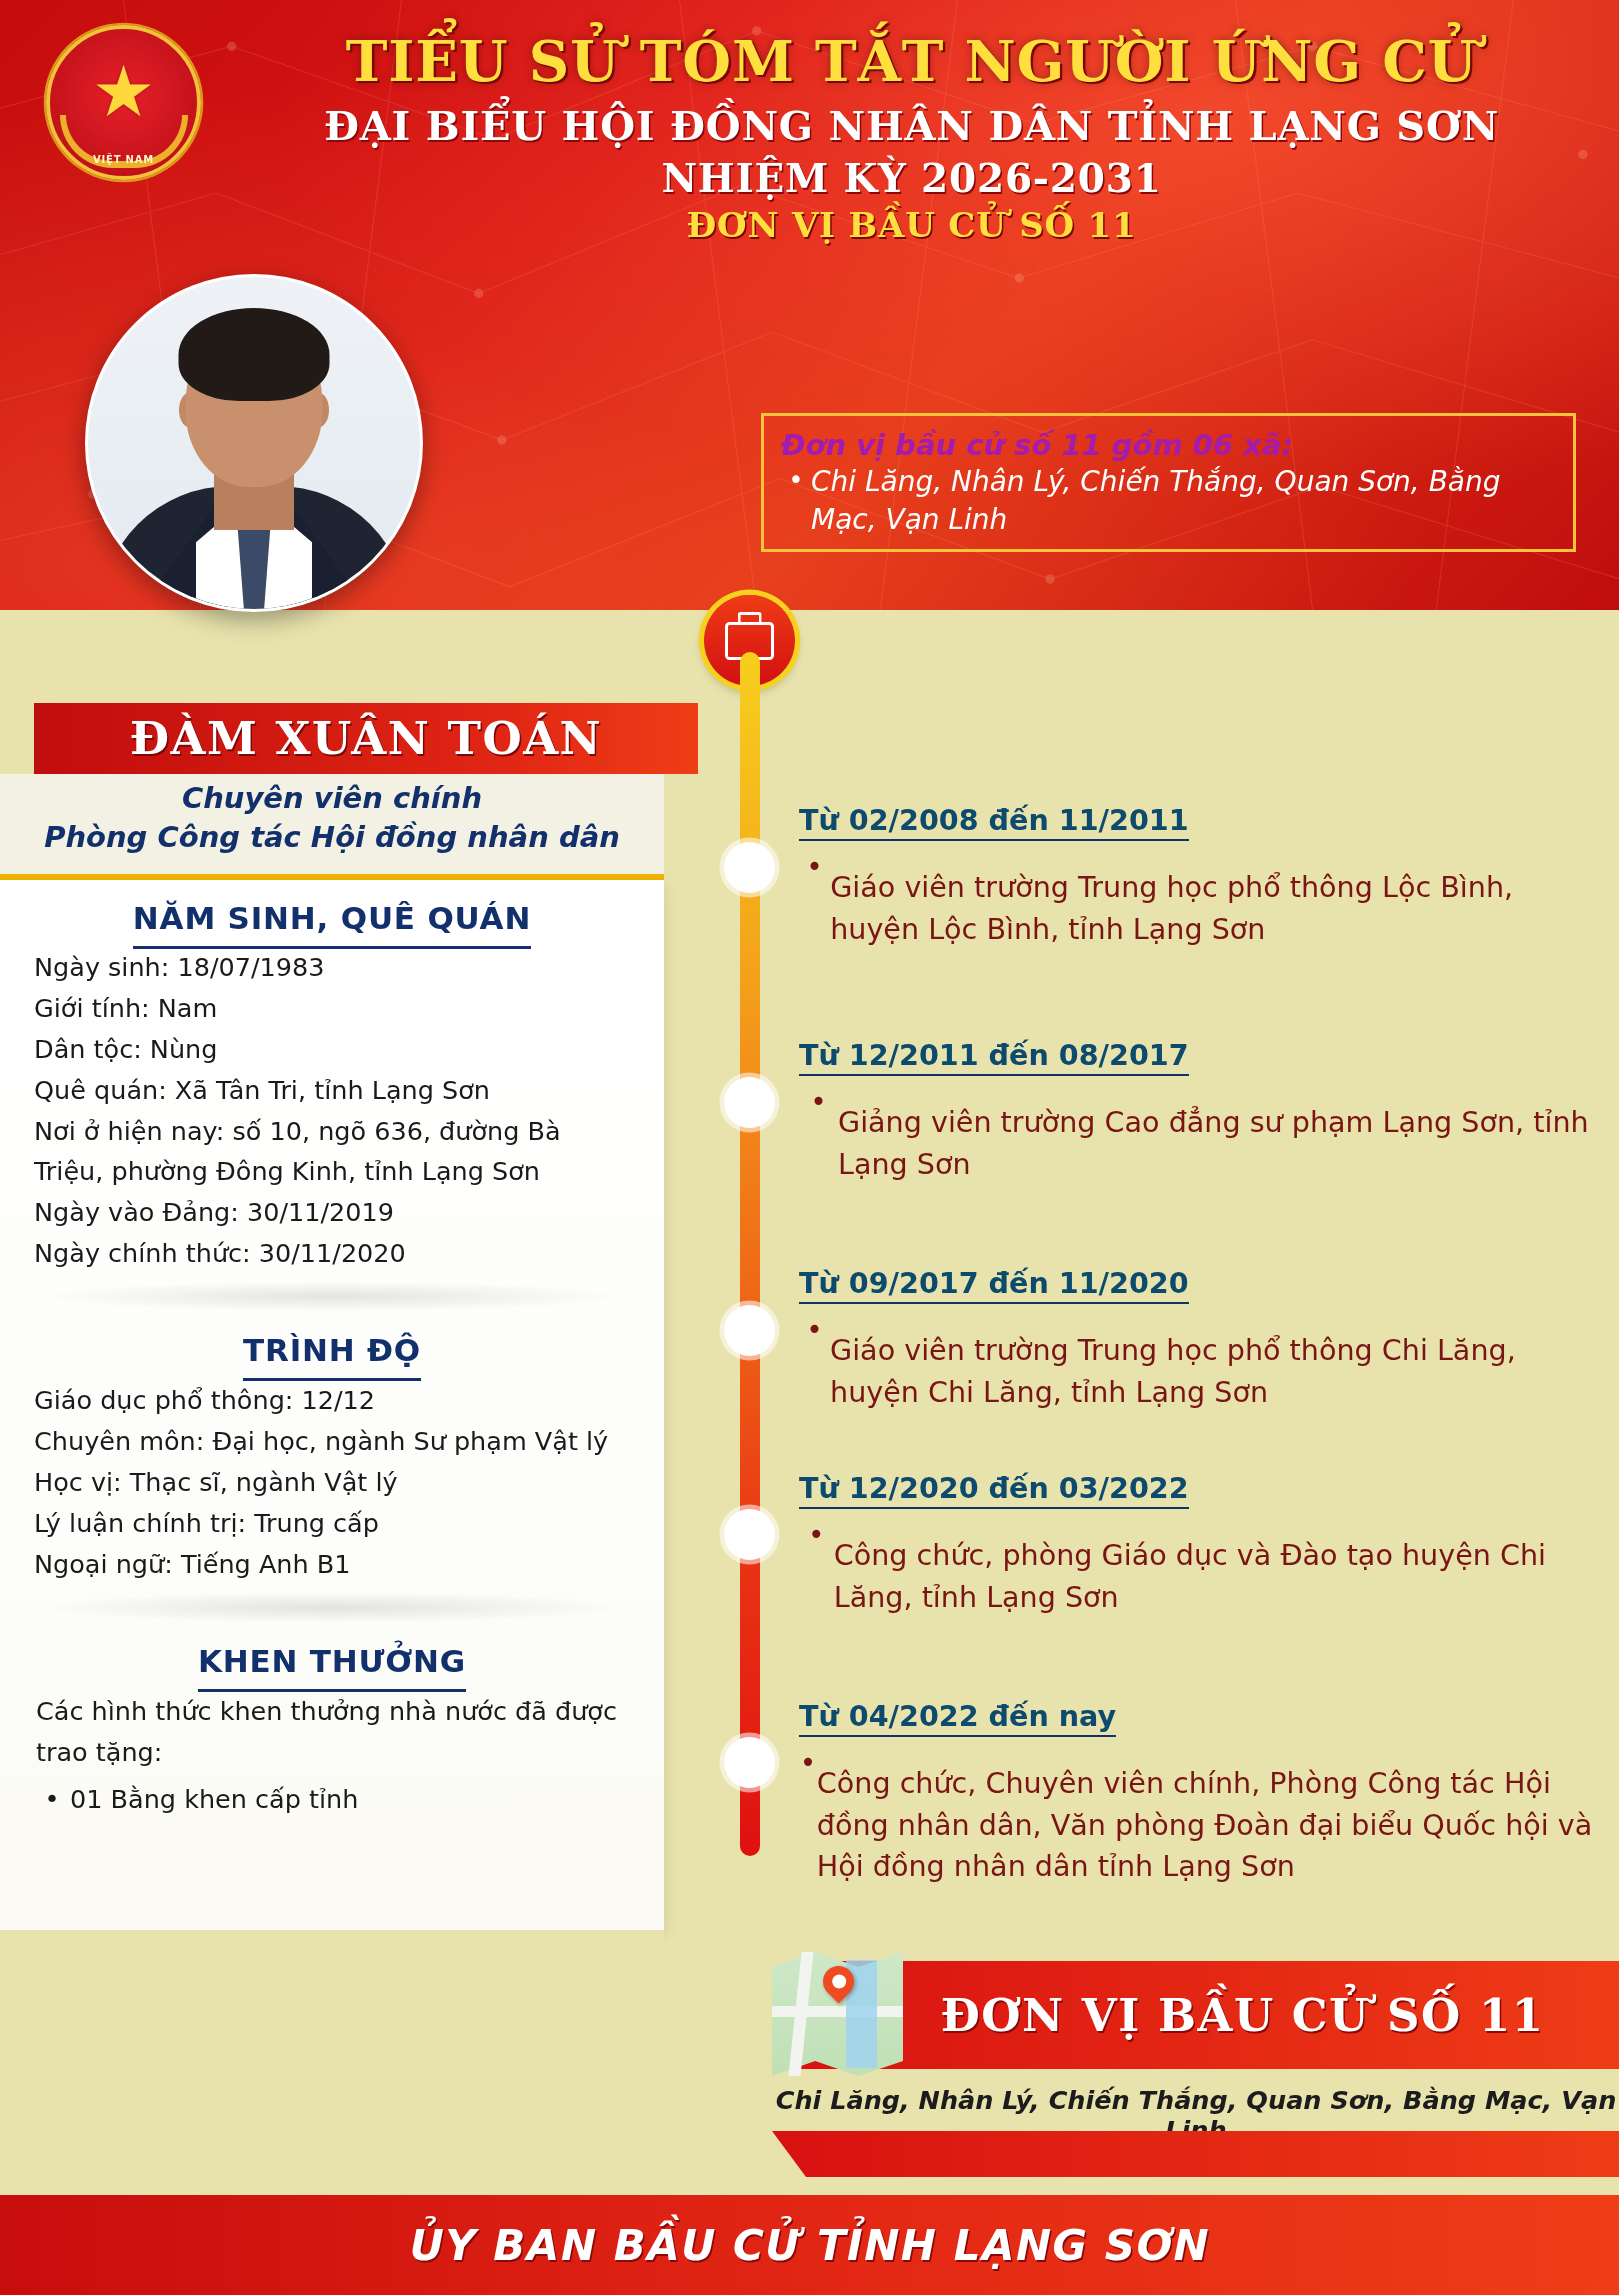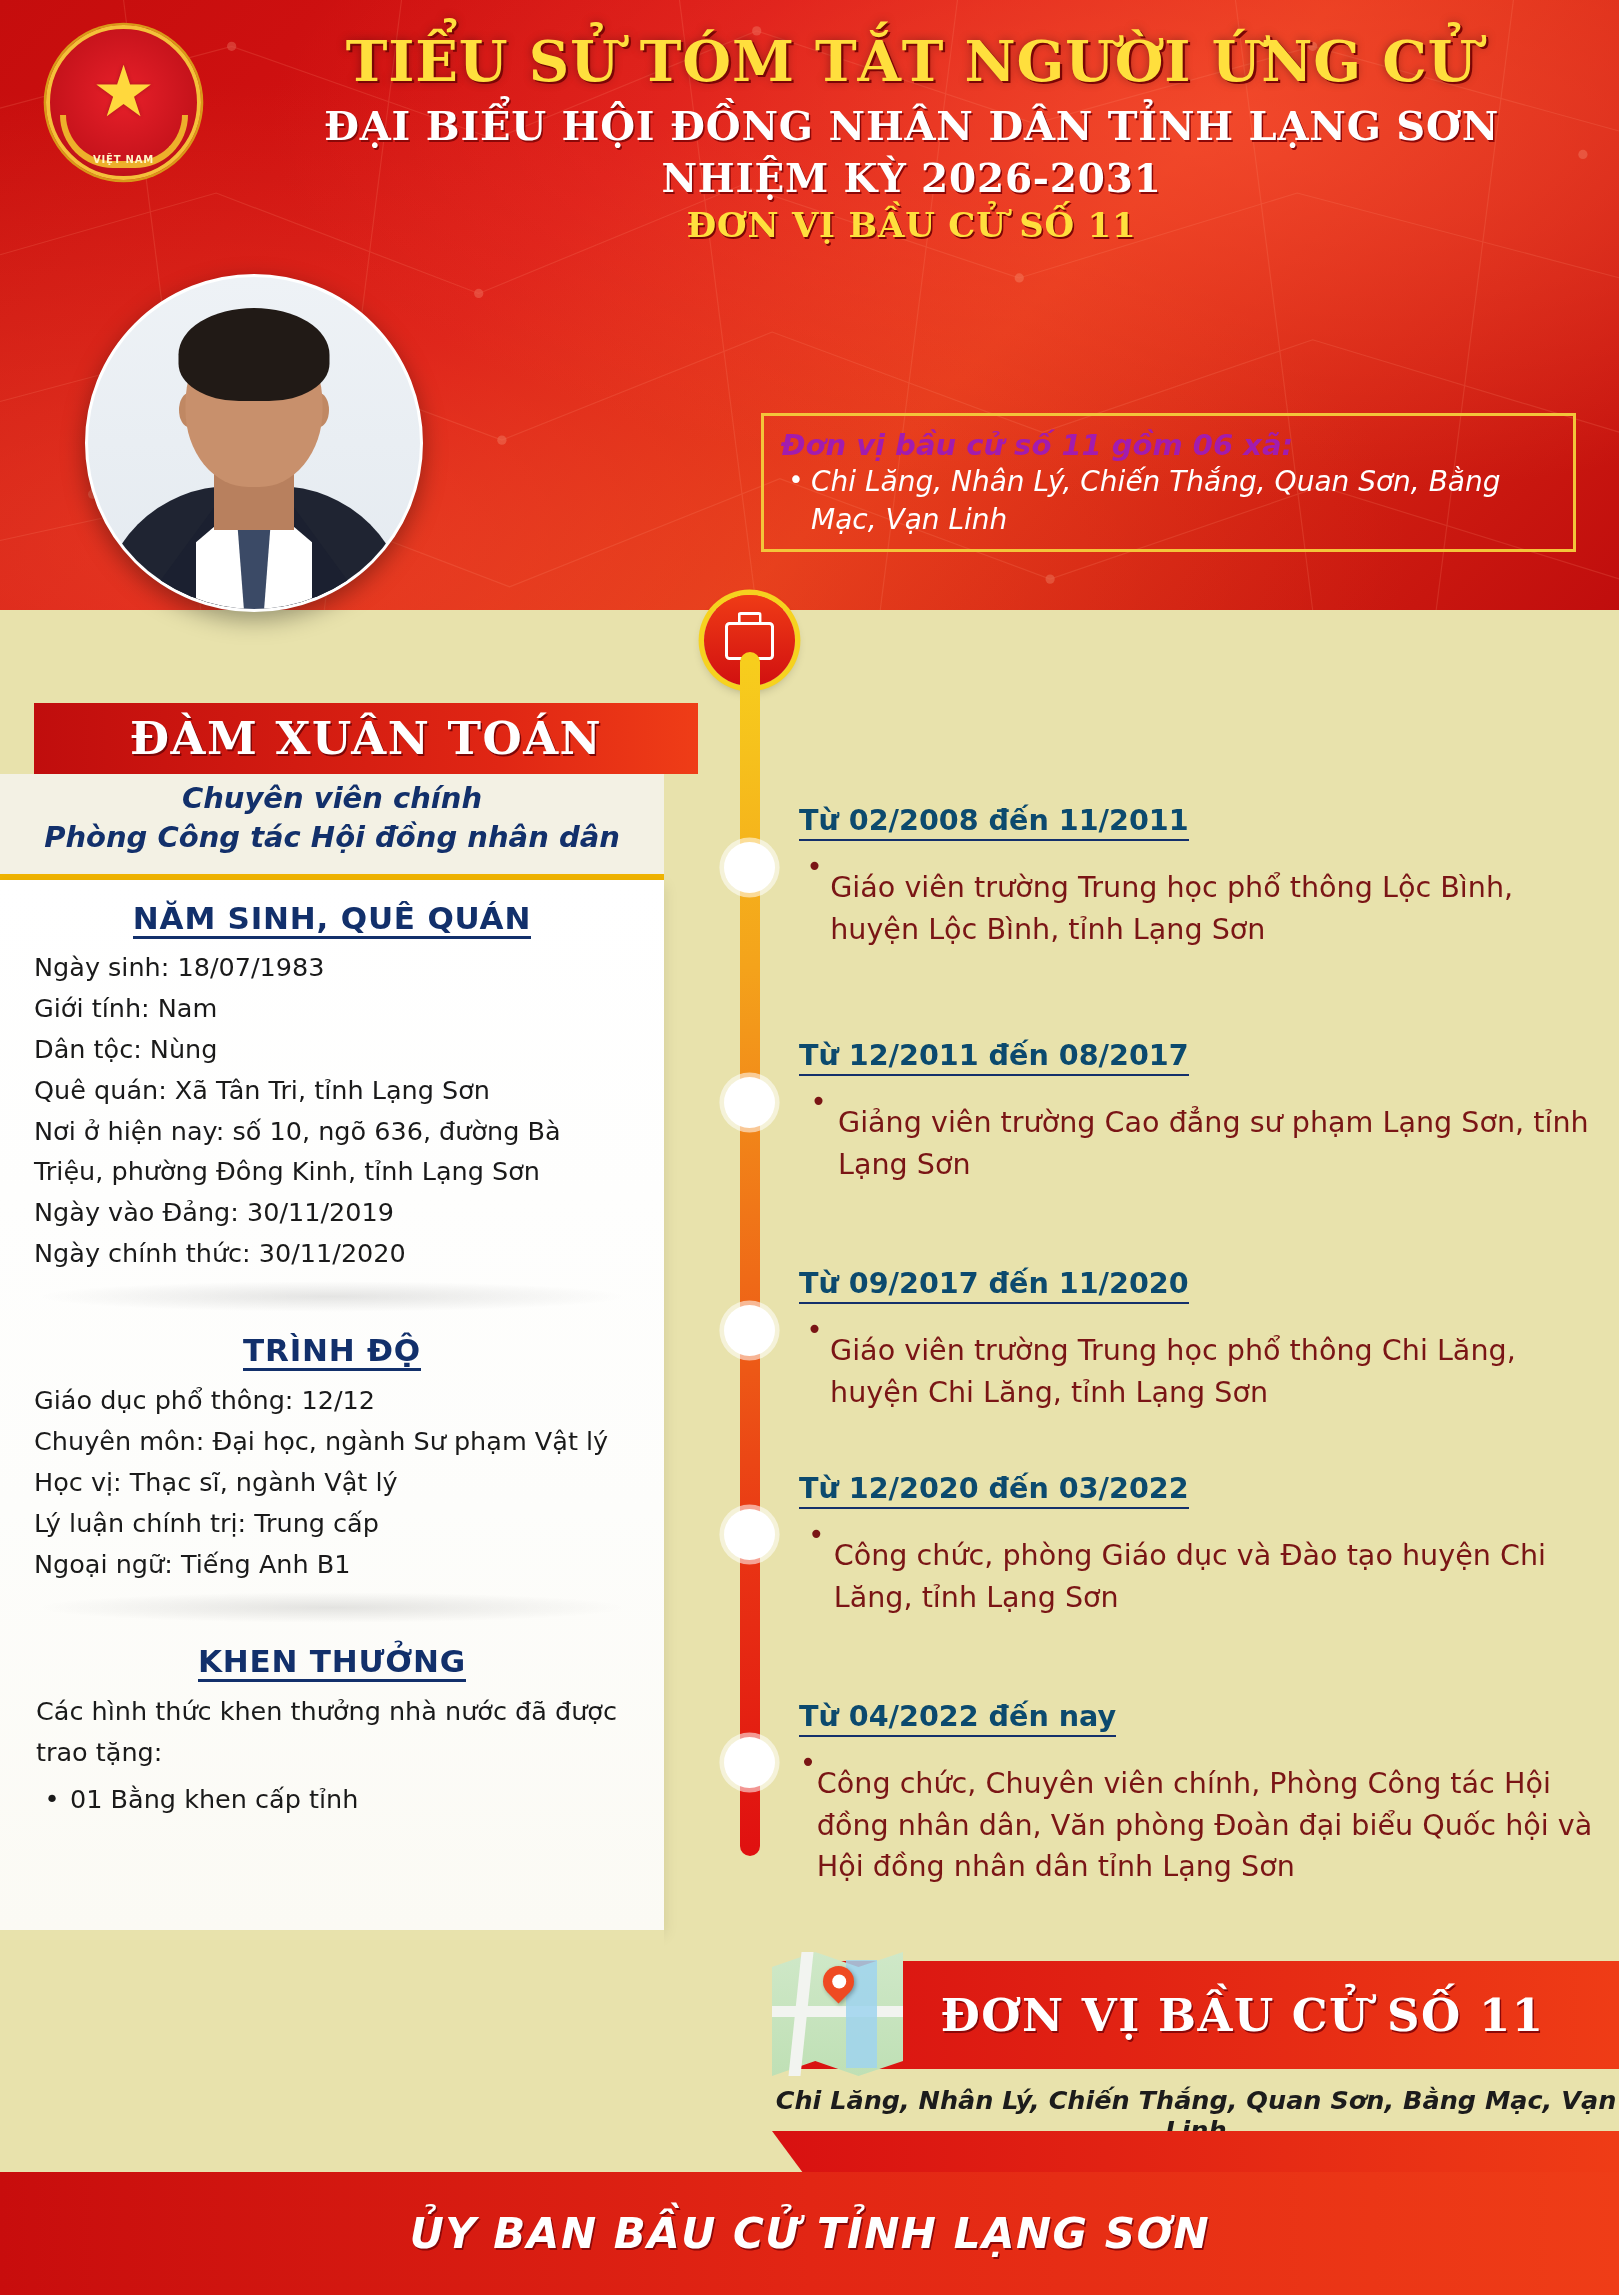--- a/index.html
+++ b/index.html
@@ -140,21 +140,21 @@
   
   .left-card{
     position:absolute;left:0;top:880px;width:664px;height:1050px;
     background:linear-gradient(#ffffff 0%, #fdfdfb 60%, #fbfaf4 100%);
     box-shadow:0 4.6px 14px rgba(0,0,0,.10);
   }
   .sec-title{
     text-align:center;font-size:31px;font-weight:bold;color:#12306b;letter-spacing:0.8px;
     margin:20px 0 12.4px 0;
   }
-  .sec-title u{text-decoration:none;border-bottom:3.1px solid #12306b;padding-bottom:0;}
+  .sec-title u{text-decoration:none;border-bottom:3.1px solid #12306b;padding-bottom:10px;}
   .info-list{padding:0 34px;}
   .info-line{
     font-size:25.5px;color:#1a1a1a;line-height:1.55;margin-bottom:1.5px;
   }
   .divider-soft{
     height:31px;margin:7.7px 34px 4.6px 34px;
     background:radial-gradient(ellipse at 50% 50%, rgba(0,0,0,.10) 0%, rgba(0,0,0,0) 70%);
   }
   .reward-para{font-size:25.5px;color:#1a1a1a;line-height:1.6;padding:0 36px;}
   .reward-item{font-size:25.5px;color:#1a1a1a;padding:0 34px;margin-top:10.8px;display:flex;}
@@ -250,21 +250,21 @@
     font-size:25.5px;font-style:italic;font-weight:600;color:#1c1c1c;
   }
   .bot-red-strip{
     position:absolute;left:772px;top:2131px;width:848px;height:46px;
     background:linear-gradient(90deg,#d81111 0%,#ef3c16 100%);
     clip-path:polygon(0 0, 100% 0, 100% 100%, 34px 100%);
   }
 
   
   .footer{
-    position:absolute;left:0;bottom:0;width:1620px;height:123px;
+    position:absolute;left:0;bottom:0;width:1620px;height:100px;
     background:linear-gradient(90deg,#c80d0d 0%,#e22614 50%,#ef3d17 100%);
     display:flex;align-items:center;justify-content:center;
   }
   .footer-txt{
     font-size:42px;font-style:italic;font-weight:bold;color:#ffffff;letter-spacing:1.5px;
     text-shadow:1.5px 1.5px 0 #8a0808;
   }
 </style>
 </head>
 <body>

